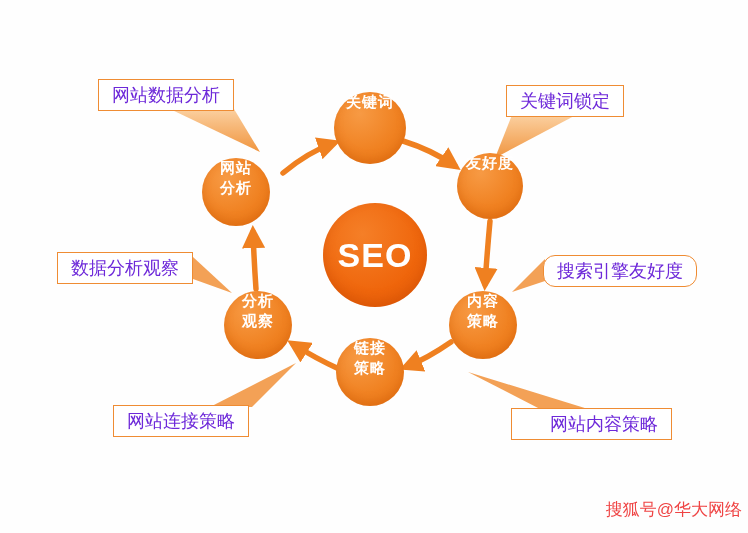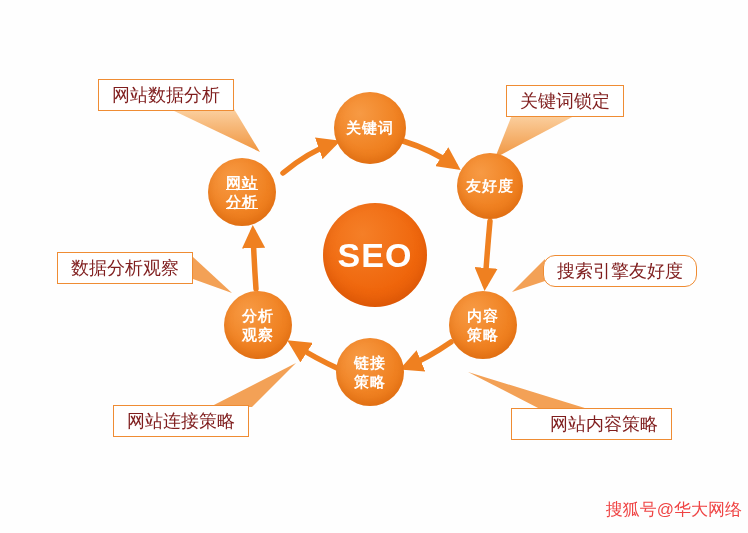--- a/index.html
+++ b/index.html
@@ -1,29 +1,29 @@
 <!DOCTYPE html>
 <html><head>
 <meta charset="utf-8">
 <style>
   html,body{margin:0;padding:0;background:#ffffff;font-family:"Liberation Sans","DejaVu Sans",sans-serif;}
   .canvas{position:relative;width:748px;height:533px;background:#fefefe;overflow:hidden;}
   svg.layer{position:absolute;left:0;top:0;width:748px;height:533px;z-index:1;}
   .node{position:absolute;border-radius:50%;
         background:radial-gradient(circle at 36% 30%, #f79a44 0%, #f08222 55%, #e97311 100%);
-        color:#fff;display:flex;flex-direction:column;align-items:center;justify-content:center;
+        color:#fff;display:flex;flex-direction:column;align-items:center;justify-content:flex-start;
         text-align:center;font-weight:bold;z-index:2;
         box-shadow:inset 0 -5px 9px rgba(190,80,0,.28);}
   .node span{display:block;line-height:1.3;font-size:15px;letter-spacing:1px;}
   .center-node{position:absolute;left:323px;top:203px;width:104px;height:104px;border-radius:50%;
         background:radial-gradient(circle at 38% 30%, #f57f27 0%, #ef660c 60%, #e85c05 100%);
         color:#fff;display:flex;align-items:center;justify-content:center;
         font-weight:bold;font-size:34px;letter-spacing:1px;z-index:2;
         box-shadow:inset 0 -6px 12px rgba(180,60,0,.3);}
-  .callout{position:absolute;background:#ffffff;border:1px solid #ef8c33;color:#7f1d1d;
+  .callout{position:absolute;background:#ffffff;border:1px solid #ef8c33;color:#6d28d9;
         font-size:18px;line-height:22px;padding:4px 13px;white-space:nowrap;z-index:3;}
   .watermark{position:absolute;right:6px;bottom:12px;color:#ef4444;font-size:17px;z-index:4;}
 </style>
 </head>
 <body>
 
 <div class="canvas">
 
   <svg class="layer" viewBox="0 0 748 533">
     <defs>
@@ -48,21 +48,21 @@
     <path d="M 490 221 Q 487 254 485 284" fill="none" stroke="#ef8020" stroke-width="5.5" stroke-linecap="round" marker-end="url(#arrow)"></path>
     <path d="M 451 342 Q 428 358 406 367" fill="none" stroke="#ef8020" stroke-width="5.5" stroke-linecap="round" marker-end="url(#arrow)"></path>
     <path d="M 339 369 Q 315 358 293 344" fill="none" stroke="#ef8020" stroke-width="5.5" stroke-linecap="round" marker-end="url(#arrow)"></path>
     <path d="M 256 289 Q 254 260 253 232" fill="none" stroke="#ef8020" stroke-width="5.5" stroke-linecap="round" marker-end="url(#arrow)"></path>
   </svg>
 
   <div class="center-node">
     <span>SEO</span>
   </div>
 
-  <div class="node" style="left:208px;top:158px;width:68px;height:68px;text-decoration:underline;">
+  <div class="node" style="left:202px;top:158px;width:68px;height:68px;">
     <span>网站</span>
     <span>分析</span>
   </div>
 
   <div class="node" style="left:334px;top:92px;width:72px;height:72px;">
     <span>关键词</span>
   </div>
 
   <div class="node" style="left:457px;top:153px;width:66px;height:66px;">
     <span>友好度</span>

